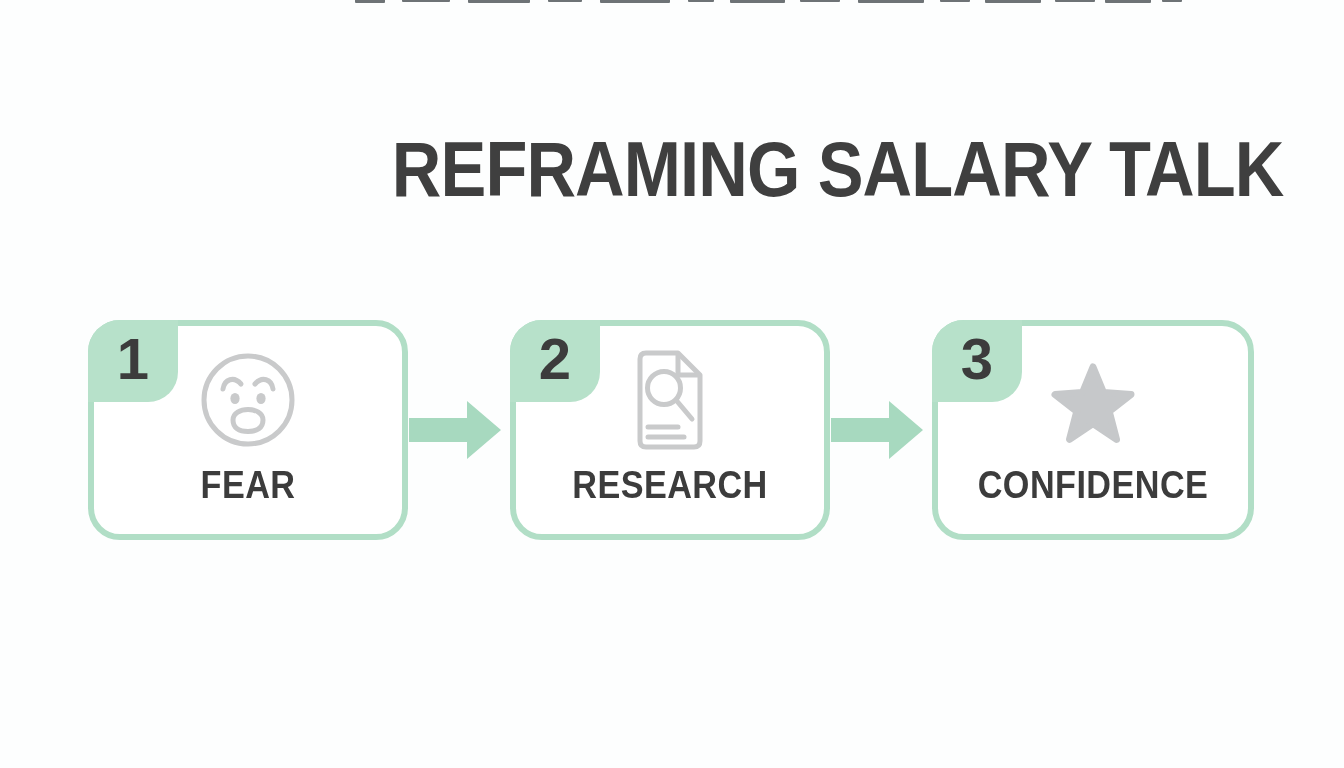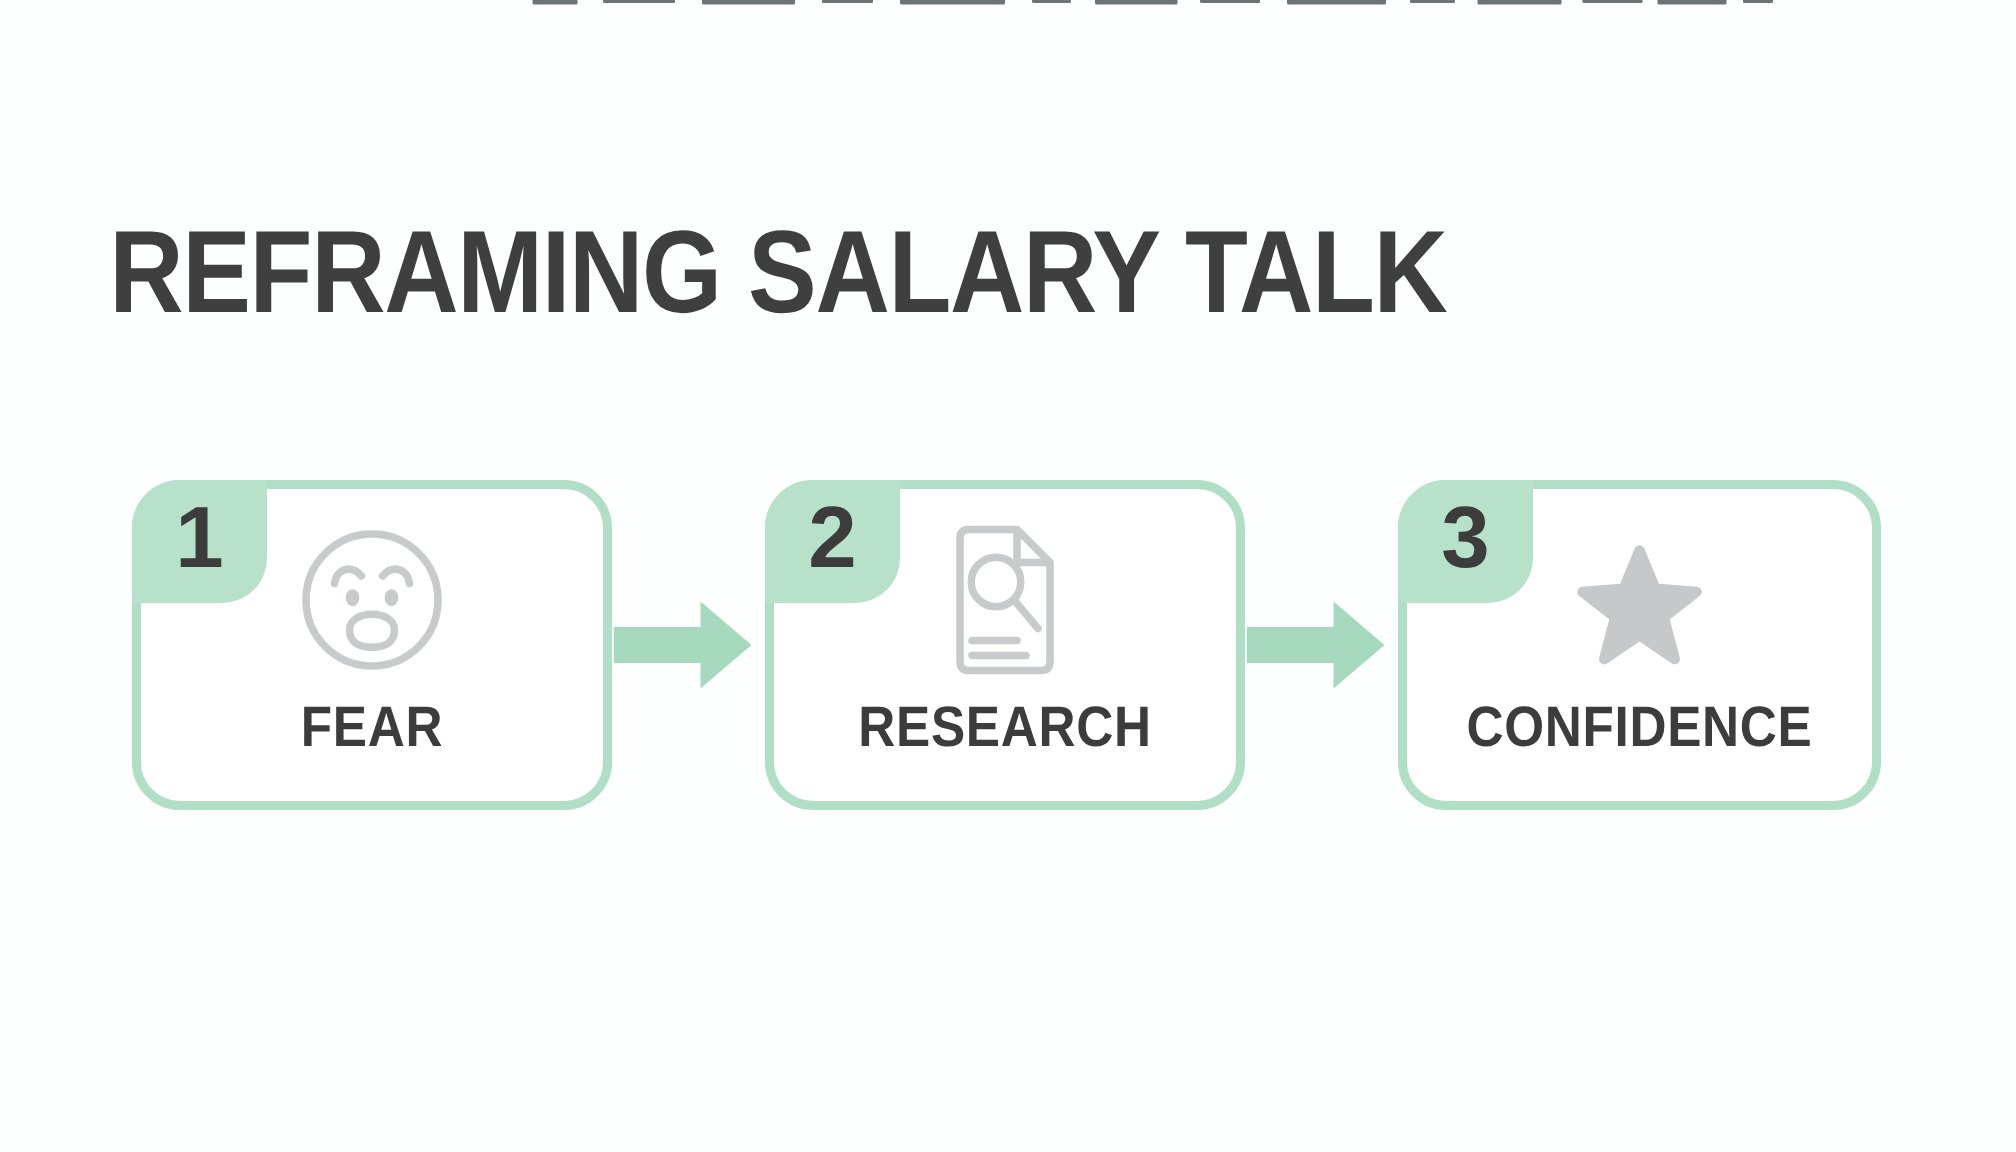--- a/index.html
+++ b/index.html
@@ -13,22 +13,22 @@
   }
   .top-artifacts { position: absolute; top: 0; left: 0; width: 100%; height: 6px; }
   .top-artifacts .dash {
     position: absolute; top: 0;
     background: #3e4448; opacity: 0.75;
     border-radius: 0 0 1px 1px;
   }
   .title {
     position: absolute;
     top: 130px; left: 0; right: 0;
-    margin: 12px;
-    text-align: left;
+    margin: 0;
+    text-align: right;
     font-size: 78px;
     font-weight: bold;
     color: #3f3f3f;
     letter-spacing: -1px;
     line-height: 1;
     white-space: nowrap;
   }
   .title .squeeze { display: inline-block; transform: scaleX(0.88); transform-origin: center; }
   .step {
     position: absolute;

